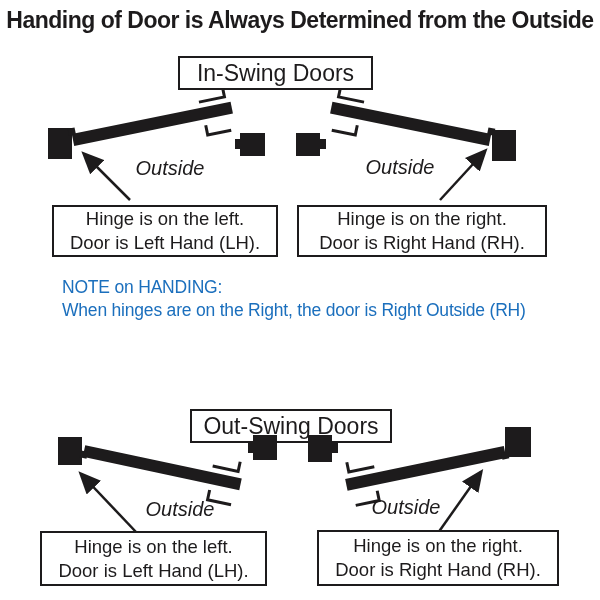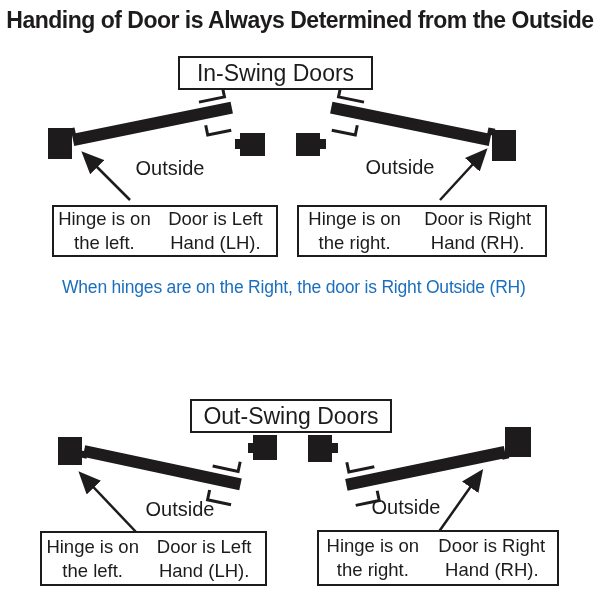--- a/index.html
+++ b/index.html
@@ -24,35 +24,35 @@
     color:var(--ink);
   }
   .header-box{
     position:absolute;
     border:2px solid var(--ink);
     display:flex;align-items:center;justify-content:center;
     font-size:23px;
     background:var(--bg);
   }
   .hb-in{left:178px;top:56px;width:195px;height:34px;}
-  .hb-out{left:190px;top:399px;width:202px;height:34px;}
-  .diagram{position:absolute;}
+  .hb-out{left:190px;top:409px;width:202px;height:34px;}
+  .diagram{position:absolute;font-style:italic;}
   .d-in-left{left:30px;top:88px;}
   .d-in-right{left:295px;top:88px;}
   .d-out-left{left:30px;top:425px;}
   .d-out-right{left:295px;top:425px;}
   svg text{
     font-family:"Liberation Sans","DejaVu Sans",sans-serif;
     font-size:20px;fill:var(--ink);
   }
   .caption-box{
     position:absolute;
     border:2.5px solid var(--ink);
     background:var(--bg);
-    display:flex;flex-direction:row;align-items:center;justify-content:center;
+    display:flex;flex-direction:column;align-items:center;justify-content:center;
     font-size:18.5px;line-height:24px;text-align:center;
   }
   .cb-tl{left:52px;top:205px;width:226px;height:52px;}
   .cb-tr{left:297px;top:205px;width:250px;height:52px;}
   .cb-bl{left:40px;top:531px;width:227px;height:55px;}
   .cb-br{left:317px;top:530px;width:242px;height:56px;}
   .note{
     position:absolute;left:62px;top:276px;width:530px;
     color:var(--blue);
     font-size:17.5px;line-height:23px;letter-spacing:-0.2px;
@@ -114,20 +114,21 @@
   <div class="caption-box cb-tl">
     <div>Hinge is on the left.</div>
     <div>Door is Left Hand (LH).</div>
   </div>
   <div class="caption-box cb-tr">
     <div>Hinge is on the right.</div>
     <div>Door is Right Hand (RH).</div>
   </div>
 
   <div class="note">
+    <div>NOTE on HANDING:</div>
     <div>When hinges are on the Right, the door is Right Outside (RH)</div>
   </div>
 
   <div class="header-box hb-out">
     <span>Out-Swing Doors</span>
   </div>
 
   <div class="diagram d-out-left">
     <svg width="250" height="115" viewBox="0 0 250 115">
       <defs>

